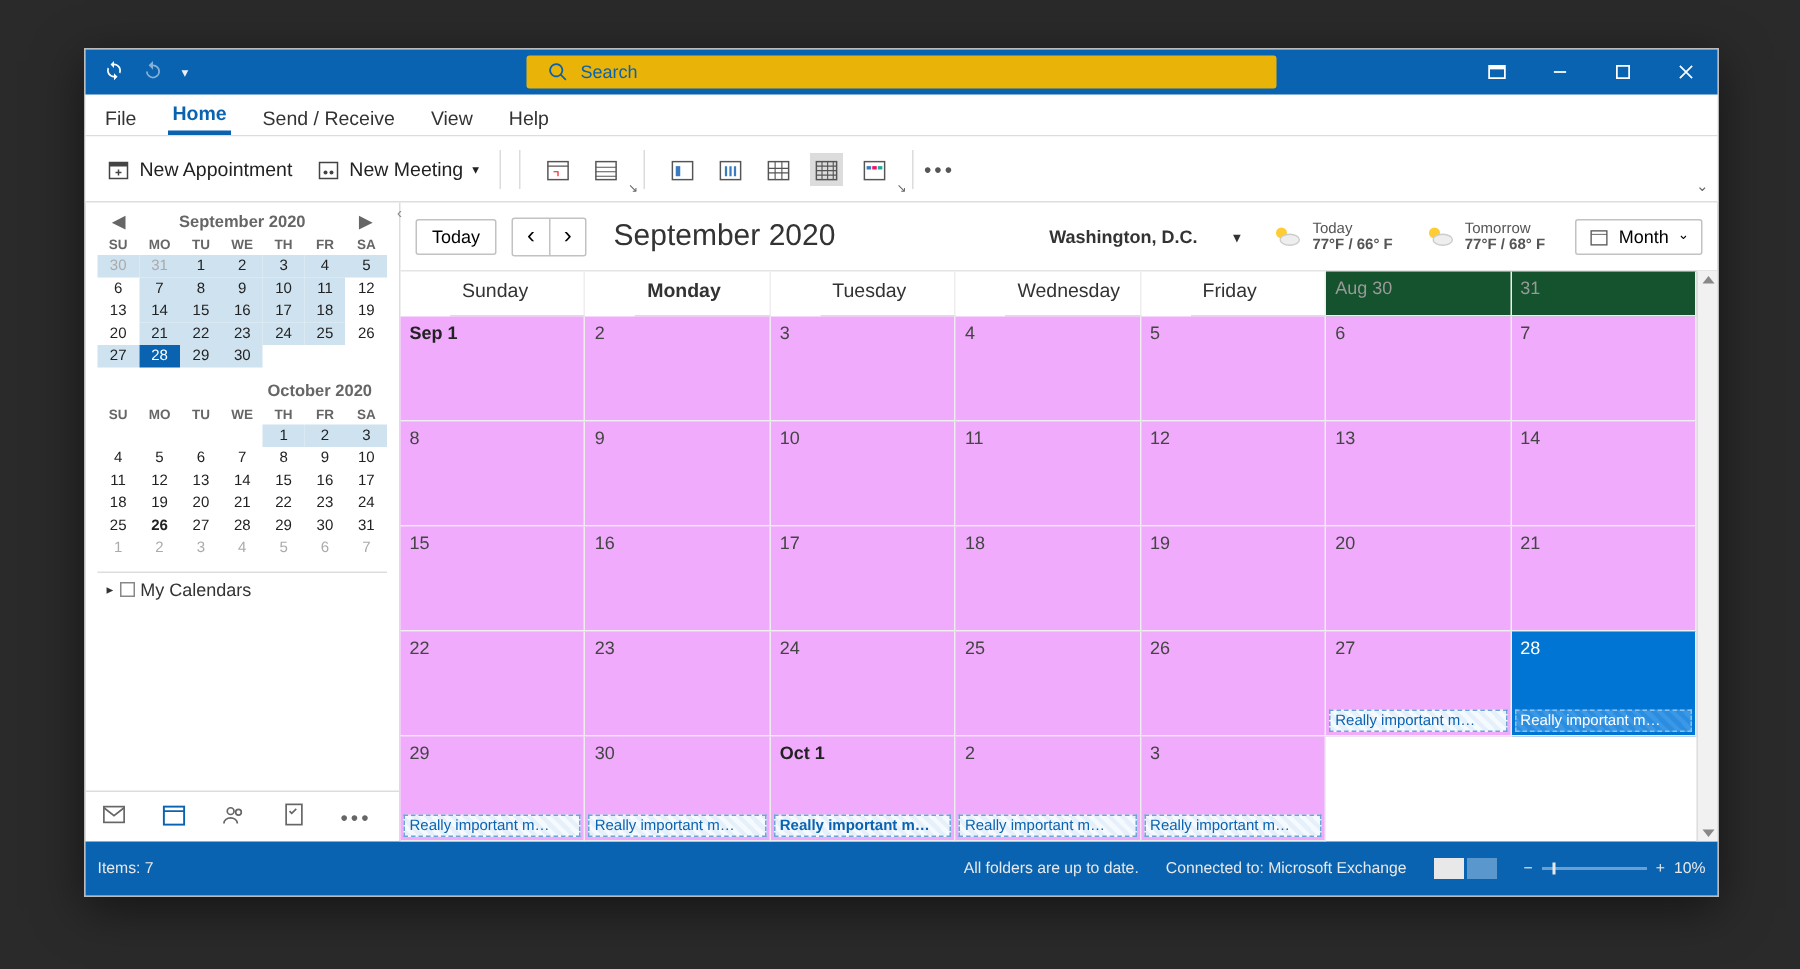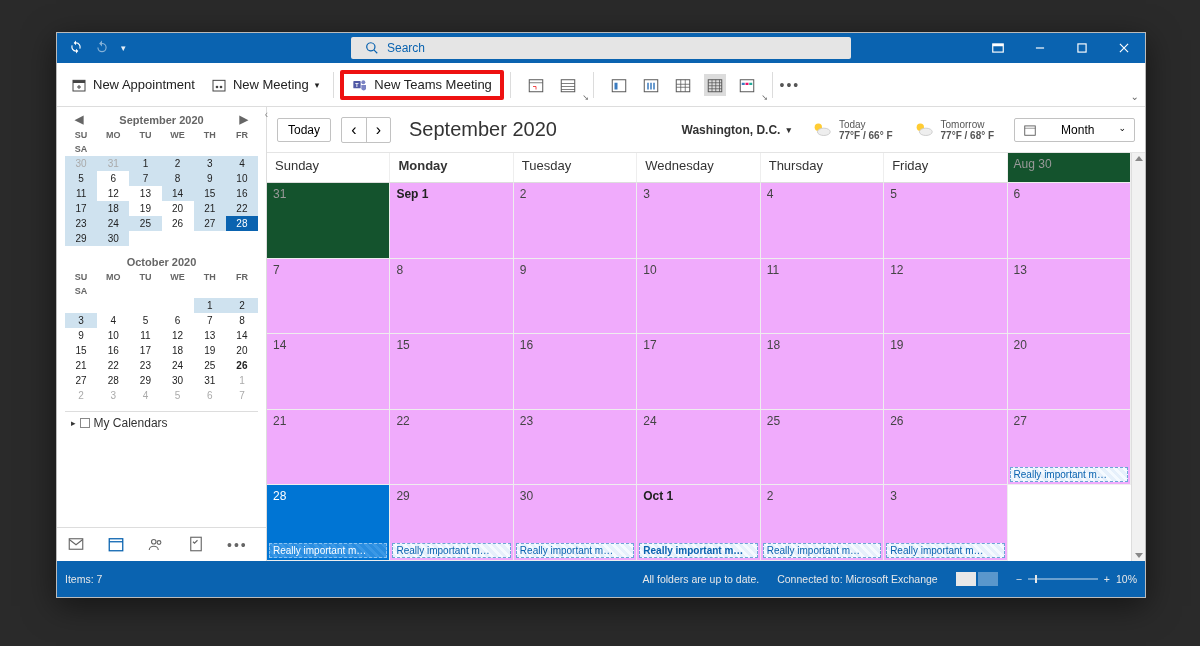--- a/index.html
+++ b/index.html
@@ -2,21 +2,21 @@
 <html><head>
 <meta charset="utf-8">
 <style>
   * { box-sizing: border-box; margin: 0; padding: 0; }
   body { font-family: "Segoe UI", Tahoma, sans-serif; background: #2a2a2a; width: 1200px; height: 646px; overflow: hidden; position: relative; }
   .window { position: absolute; top: 32px; left: 56px; width: 1090px; height: 566px; background: #fff; box-shadow: 0 8px 30px rgba(0,0,0,.5); display: flex; flex-direction: column; border: 1px solid #bbb; }
   
   .titlebar { height: 30px; background: #0a63b0; display: flex; align-items: center; color: #fff; font-size: 12px; position: relative;}
   .qat { display: flex; gap: 12px; padding-left: 12px; align-items:center;}
   .qat svg, .wincontrols svg { width: 14px; height: 14px; fill:#fff; }
-  .searchwrap { position:absolute; left:50%; transform:translateX(-50%); display:flex; align-items:center; background:#e5e5e5; border-radius:2px; width:500px; height:22px; color:#0a63b0;}
+  .searchwrap { position:absolute; left:50%; transform:translateX(-50%); display:flex; align-items:center; background:#eab308; border-radius:2px; width:500px; height:22px; color:#0a63b0;}
   .searchwrap svg{width:14px;height:14px;fill:#0a63b0;margin:0 8px 0 14px;}
   .searchwrap span{font-size:12px;}
   .wincontrols { margin-left:auto; display:flex; gap:0;}
   .wincontrols div{width:42px;height:30px;display:flex;align-items:center;justify-content:center;}
   
   .menutabs{height:28px;background:#fff;display:flex;align-items:flex-end;padding-left:10px;gap:18px;font-size:13px;color:#333;border-bottom:1px solid #ddd;}
   .menutabs span{padding:4px 3px;cursor:default;}
   .menutabs span.active{color:#0a63b0;font-weight:600;border-bottom:3px solid #0a63b0;}
   
   .ribbon{height:44px;background:#fff;display:flex;align-items:center;padding:0 6px;border-bottom:1px solid #ddd;position:relative;}
@@ -29,47 +29,47 @@
   .ricon.active{background:#dcdcdc;}
   .tiny-launcher{font-size:8px;color:#666;position:absolute;bottom:-6px;right:-2px;}
   .ricon-group{display:flex;gap:10px;align-items:center;position:relative;padding:0 8px;}
   .ribbon-expand{position:absolute;right:6px;bottom:4px;font-size:10px;color:#666;}
   
   .main{flex:1;display:flex;overflow:hidden;}
   .sidebar{width:210px;border-right:1px solid #ddd;display:flex;flex-direction:column;font-size:11px;color:#333;position:relative;}
   .sidebar-scroll{flex:1;overflow:hidden; padding:4px 8px 0 8px;}
   .minical{margin-bottom:8px;}
   .minical-head{display:flex;justify-content:space-between;align-items:center;font-weight:600;font-size:11px;color:#666;padding:2px 10px;}
-  .mcgrid{display:grid;grid-template-columns:repeat(6,1fr);gap:0;text-align:center;}
+  .mcgrid{display:grid;grid-template-columns:repeat(7,1fr);gap:0;text-align:center;}
   .mcdow{font-size:9px;color:#666;padding:2px 0;font-weight:600;}
   .mcday{font-size:10px;padding:2px 0;color:#222;}
   .mcday.dim{color:#aaa;}
   .mcday.hl{background:#cfe2ef;}
   .mcday.today{background:#0a63b0;color:#fff;}
   .mcday.bold{font-weight:700;}
   .mycal{border-top:1px solid #ddd;padding:4px 6px;font-size:12px;display:flex;align-items:center;gap:4px;}
   .navicons{height:34px;border-top:1px solid #ddd;display:flex;align-items:center;justify-content:flex-start;gap:22px;padding:0 10px;color:#666;}
   .navicons svg{width:18px;height:18px;fill:#666;}
   .navicons .calactive svg{fill:#0a63b0;}
   .collapse-handle{position:absolute;top:2px;right:-2px;font-size:10px;color:#888;}
   
   .calview{flex:1;display:flex;flex-direction:column;position:relative;}
   .calhead{height:46px;display:flex;align-items:center;padding:6px 10px;border-bottom:1px solid #e4e4e4;gap:10px;}
   .todaybtn{border:1px solid #c2c2c2;font-size:12px;padding:4px 10px;border-radius:2px;}
   .navarrows{display:flex;border:1px solid #c2c2c2;border-radius:2px;overflow:hidden;}
   .navarrows div{width:24px;height:24px;display:flex;align-items:center;justify-content:center;}
   .navarrows div+div{border-left:1px solid #c2c2c2;}
   .calhead h1{font-size:20px;font-weight:400;color:#333;margin-left:8px;}
-  .loc{margin-left:auto;display:flex;align-items:center;gap:6px;font-size:12px;font-weight:600;color:#333;}
+  .loc{margin-left:auto;display:flex;align-items:center;gap:24px;font-size:12px;font-weight:600;color:#333;}
   .weather{display:flex;align-items:center;gap:6px;font-size:10px;color:#555;margin-left:10px;}
   .weather .w-ico{width:22px;height:22px;}
-  .monthbtn{display:flex;align-items:flex-start;gap:24px;border:1px solid #c2c2c2;padding:4px 8px;font-size:12px;border-radius:2px;margin-left:10px;}
+  .monthbtn{display:flex;align-items:flex-start;gap:6px;border:1px solid #c2c2c2;padding:4px 8px;font-size:12px;border-radius:2px;margin-left:10px;}
   .calgrid-wrap{flex:1;display:flex;position:relative;}
   .calgrid{flex:1;display:grid;grid-template-columns:repeat(7,1fr);grid-template-rows:30px repeat(5,1fr);}
-  .dowcell{border-bottom:1px solid #ddd;border-right:1px solid #eee;font-size:13px;padding:5px 8px;color:#333;}
+  .dowcell{border-bottom:1px solid #ddd;border-right:1px solid #eee;font-size:13px;padding:5px 8px;color:#333;margin-left:33px;}
   .dowcell.bold{font-weight:700;}
   .daycell{border-right:1px solid #eee;border-bottom:1px solid #eee;font-size:12px;padding:4px 6px;color:#444;position:relative;background:#f0abfc;}
   .daycell.dim{color:#999;background:#14532d;}
   .daycell.bold{font-weight:700;color:#222;}
   .daycell.today{background:#0075d4;color:#fff;}
   .event{position:absolute;left:2px;right:2px;bottom:2px;font-size:10px;padding:1px 3px;color:#0a63b0;background:repeating-linear-gradient(45deg,#e6f0fb,#e6f0fb 3px,#f5faff 3px,#f5faff 6px);border:1px dashed #6ca5d6;white-space:nowrap;overflow:hidden;text-overflow:ellipsis;}
   .daycell.today .event{background:repeating-linear-gradient(45deg,#2a8de0,#2a8de0 3px,#3a98e6 3px,#3a98e6 6px);color:#fff;border-color:#8cc2ef;}
   .vscroll{width:14px;background:#f1f1f1;border-left:1px solid #ddd;position:relative;}
   .vscroll::before,.vscroll::after{content:"";position:absolute;left:3px;width:0;height:0;border-left:4px solid transparent;border-right:4px solid transparent;}
   .vscroll::before{top:3px;border-bottom:5px solid #888;}
@@ -123,49 +123,47 @@
           </svg>
         </div>
       <div>
           <svg viewBox="0 0 24 24">
             <path d="M5 5l14 14M19 5L5 19" stroke="#fff" stroke-width="2"></path>
           </svg>
         </div>
     </div>
   </div>
 
+  <div class="menutabs">
+    <span>File</span>
+    <span class="active">Home</span>
+    <span>Send / Receive</span>
+    <span>View</span>
+    <span>Help</span>
+  </div>
 
   <div class="ribbon">
     <div class="rbtn">
       <svg viewBox="0 0 24 24">
           <rect x="3" y="5" width="18" height="16" fill="none" stroke="#444" stroke-width="1.5"></rect>
           <rect x="3" y="5" width="18" height="4" fill="#444"></rect>
           <path d="M12 12v6M9 15h6" stroke="#444" stroke-width="1.5"></path>
         </svg>
       <span>New Appointment</span>
     </div>
     <div class="rbtn">
       <svg viewBox="0 0 24 24">
           <rect x="3" y="5" width="18" height="16" fill="none" stroke="#444" stroke-width="1.5"></rect>
           <circle cx="9" cy="15" r="2" fill="#444"></circle>
           <circle cx="15" cy="15" r="2" fill="#444"></circle>
         </svg>
       <span>New Meeting</span>
       <span style="font-size:9px;">▾</span>
     </div>
     <div class="sep"></div>
-    <div class="rbtn teams-highlight">
-      <svg viewBox="0 0 24 24">
-          <rect x="2" y="6" width="11" height="11" rx="1" fill="#5059a5"></rect>
-          <text x="7.5" y="14.5" text-anchor="middle" font-size="8" fill="#fff" font-weight="700">T</text>
-          <circle cx="17" cy="8" r="3" fill="#7b83c4"></circle>
-          <path d="M14 12h7v6a4 4 0 0 1-7 0z" fill="#7b83c4"></path>
-        </svg>
-      <span>New Teams Meeting</span>
-    </div>
     <div class="sep"></div>
     <div class="ricon-group">
       <div class="ricon">
           <svg viewBox="0 0 24 24">
             <rect x="3" y="5" width="18" height="16" fill="none" stroke="#555" stroke-width="1.3"></rect>
             <path d="M3 9h18" stroke="#555"></path>
             <path d="M8 14l4 0l0 4" stroke="#e11" fill="none"></path>
           </svg>
         </div>
       <div class="ricon">
@@ -270,21 +268,21 @@
               <div class="mcday today">28</div>
               <div class="mcday hl">29</div>
               <div class="mcday hl">30</div>
               <div class="mcday "></div>
               <div class="mcday "></div>
               <div class="mcday "></div>
             </div>
         </div>
 
         <div class="minical">
-          <div class="minical-head" style="justify-content:center;">
+          <div class="minical-head" style="justify-content:flex-end;">
             <span>October 2020</span>
           </div>
           <div class="mcgrid" id="octdow">
               <div class="mcdow">SU</div>
               <div class="mcdow">MO</div>
               <div class="mcdow">TU</div>
               <div class="mcdow">WE</div>
               <div class="mcdow">TH</div>
               <div class="mcdow">FR</div>
               <div class="mcdow">SA</div>
@@ -397,21 +395,20 @@
           <span>Month</span>
           <span style="font-size:9px;">⌄</span>
         </div>
       </div>
       <div class="calgrid-wrap">
         <div class="calgrid" id="calgrid">
             <div class="dowcell">Sunday</div>
             <div class="dowcell bold">Monday</div>
             <div class="dowcell">Tuesday</div>
             <div class="dowcell">Wednesday</div>
-            <div class="dowcell">Thursday</div>
             <div class="dowcell">Friday</div>
             <div class="daycell dim">
               <div>Aug 30</div>
             </div>
             <div class="daycell dim">
               <div>31</div>
             </div>
             <div class="daycell bold">
               <div>Sep 1</div>
             </div>

